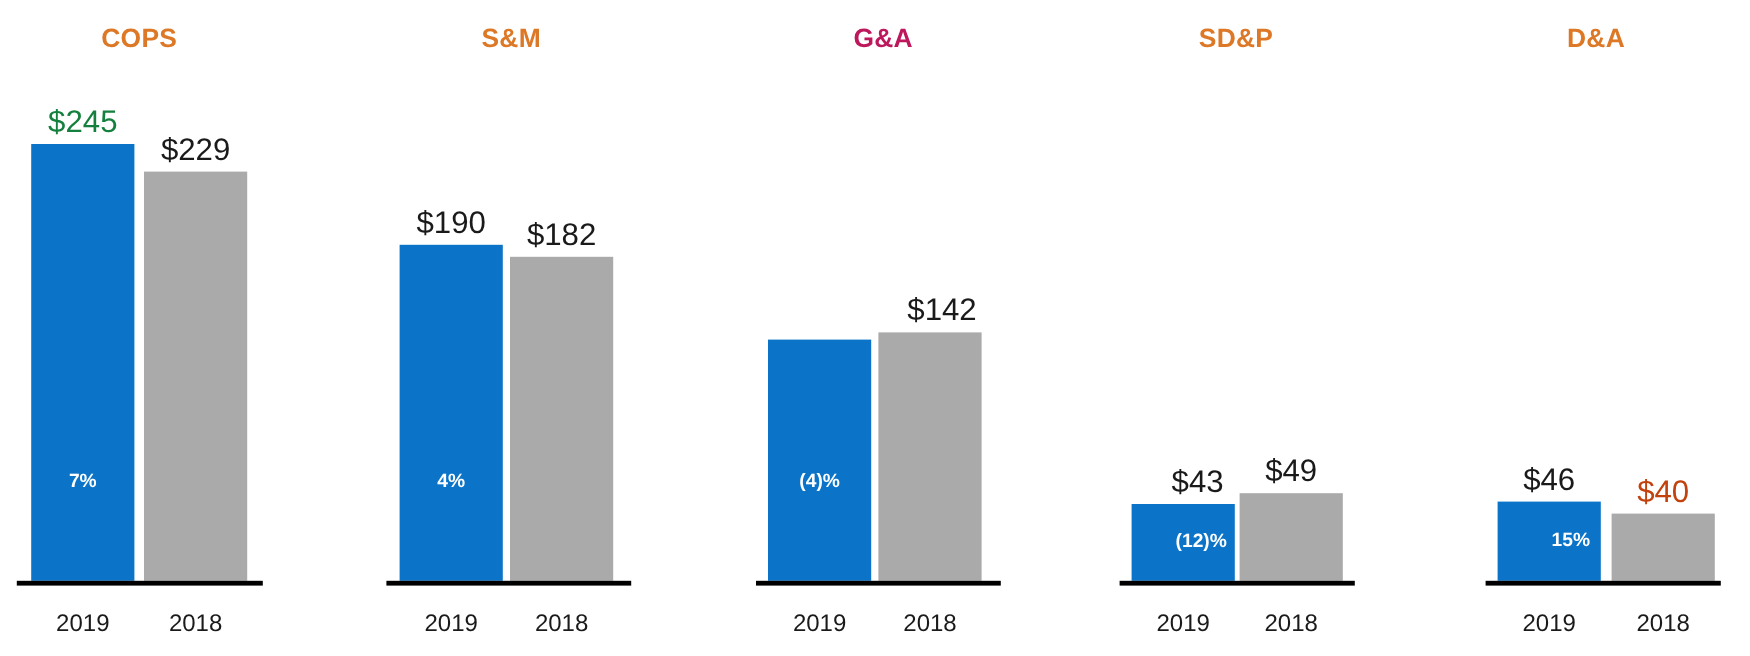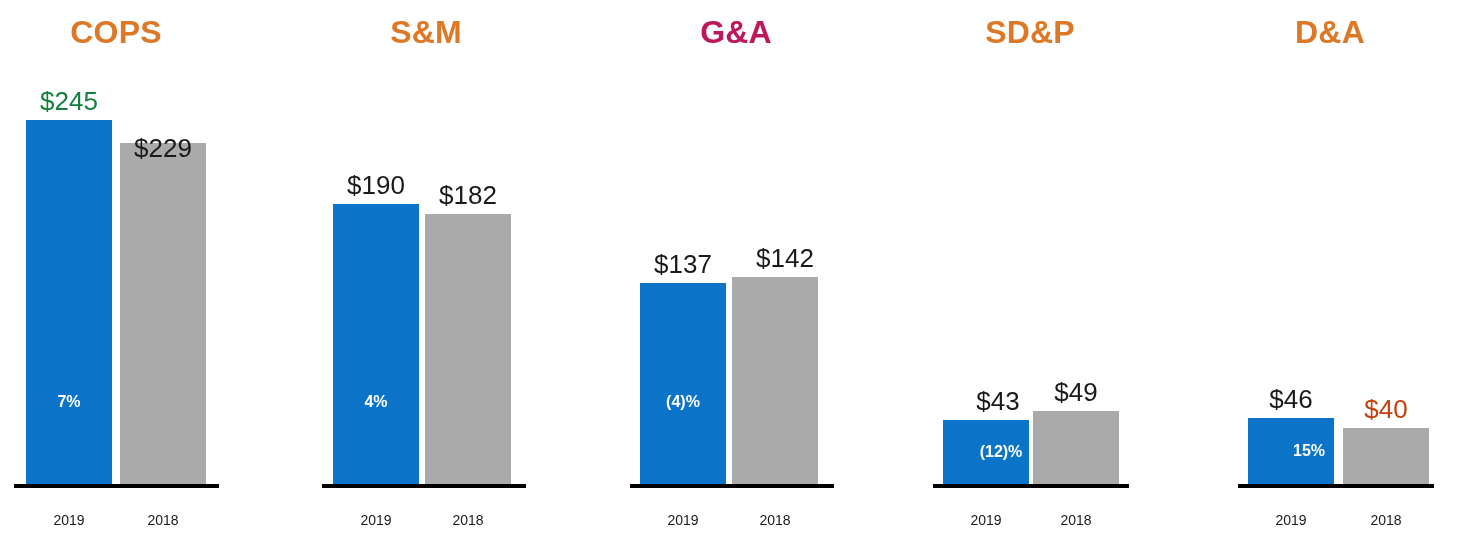--- a/index.html
+++ b/index.html
@@ -24,21 +24,21 @@
     top: 0;
     height: 547px;
   }
 
   .group-title {
     position: absolute;
     top: 14px;
     left: 0;
     width: 100%;
     text-align: center;
-    font-size: 32px;
+    font-size: 22px;
     font-weight: bold;
     color: #DD7827;
     letter-spacing: 0.2px;
     line-height: 36px;
     white-space: nowrap;
   }
 
   .bar {
     position: absolute;
     bottom: 63px;
@@ -70,56 +70,55 @@
     position: absolute;
     bottom: 59px;
     height: 4px;
     background: #000000;
   }
 
   .year-label {
     position: absolute;
     bottom: 14px;
     text-align: center;
-    font-size: 14px;
+    font-size: 20px;
     color: #1A1A1A;
     line-height: 26px;
     white-space: nowrap;
   }
 </style>
 </head>
 <body>
 
 <div id="chart-root">
     <div class="group" style="left: 0px; width: 232px;">
       <div class="group-title" style="color: rgb(221, 120, 39);">COPS</div>
       <div class="bar blue" style="left: 26px; width: 86px; height: 364px; background: rgb(12, 116, 200);"></div>
       <div class="bar-value" style="left: 12px; width: 114px; bottom: 431px; color: #15803d;">$245</div>
       <div class="bar-inner-label" style="left: 26px; width: 86px; bottom: 135px; color: rgb(255, 255, 255);">7%</div>
       <div class="year-label" style="left: 14px; width: 110px; color: rgb(26, 26, 26);">2019</div>
       <div class="bar gray" style="left: 120px; width: 86px; height: 341px; background: rgb(170, 170, 170);"></div>
-      <div class="bar-value" style="left: 106px; width: 114px; bottom: 384px; color: rgb(26, 26, 26);">$229</div>
+      <div class="bar-value" style="left: 106px; width: 114px; bottom: 408px; color: rgb(26, 26, 26);">$229</div>
       <div class="year-label" style="left: 108px; width: 110px; color: rgb(26, 26, 26);">2018</div>
       <div class="baseline" style="left: 14px; width: 205px; background: rgb(0, 0, 0);"></div>
     </div>
     <div class="group" style="left: 310px; width: 232px;">
       <div class="group-title" style="color: rgb(221, 120, 39);">S&amp;M</div>
       <div class="bar blue" style="left: 23px; width: 86px; height: 280px; background: rgb(12, 116, 200);"></div>
       <div class="bar-value" style="left: 9px; width: 114px; bottom: 347px; color: rgb(26, 26, 26); margin-top: 28px;">$190</div>
       <div class="bar-inner-label" style="left: 23px; width: 86px; bottom: 135px; color: rgb(255, 255, 255);">4%</div>
       <div class="year-label" style="left: 11px; width: 110px; color: rgb(26, 26, 26);">2019</div>
       <div class="bar gray" style="left: 115px; width: 86px; height: 270px; background: rgb(170, 170, 170);"></div>
       <div class="bar-value" style="left: 101px; width: 114px; bottom: 337px; color: rgb(26, 26, 26);">$182</div>
       <div class="year-label" style="left: 103px; width: 110px; color: rgb(26, 26, 26);">2018</div>
       <div class="baseline" style="left: 12px; width: 204px; background: rgb(0, 0, 0);"></div>
     </div>
     <div class="group" style="left: 620px; width: 232px;">
       <div class="group-title" style="color: #be185d;">G&amp;A</div>
       <div class="bar blue" style="left: 20px; width: 86px; height: 201px; background: rgb(12, 116, 200);"></div>
-      <div class="bar-value" style="left: 6px; width: 114px; bottom: 268px; color: rgb(26, 26, 26);">$137</div>
       <div class="bar-inner-label" style="left: 20px; width: 86px; bottom: 135px; color: rgb(255, 255, 255);">(4)%</div>
       <div class="year-label" style="left: 8px; width: 110px; color: rgb(26, 26, 26);">2019</div>
       <div class="bar gray" style="left: 112px; width: 86px; height: 207px; background: rgb(170, 170, 170);"></div>
       <div class="bar-value" style="left: 108px; width: 114px; bottom: 274px; color: rgb(26, 26, 26);">$142</div>
       <div class="year-label" style="left: 100px; width: 110px; color: rgb(26, 26, 26);">2018</div>
       <div class="baseline" style="left: 10px; width: 204px; background: rgb(0, 0, 0);"></div>
     </div>
     <div class="group" style="left: 925px; width: 210px;">
       <div class="group-title" style="color: rgb(221, 120, 39);">SD&amp;P</div>
       <div class="bar blue" style="left: 18px; width: 86px; height: 64px; background: rgb(12, 116, 200);"></div>

